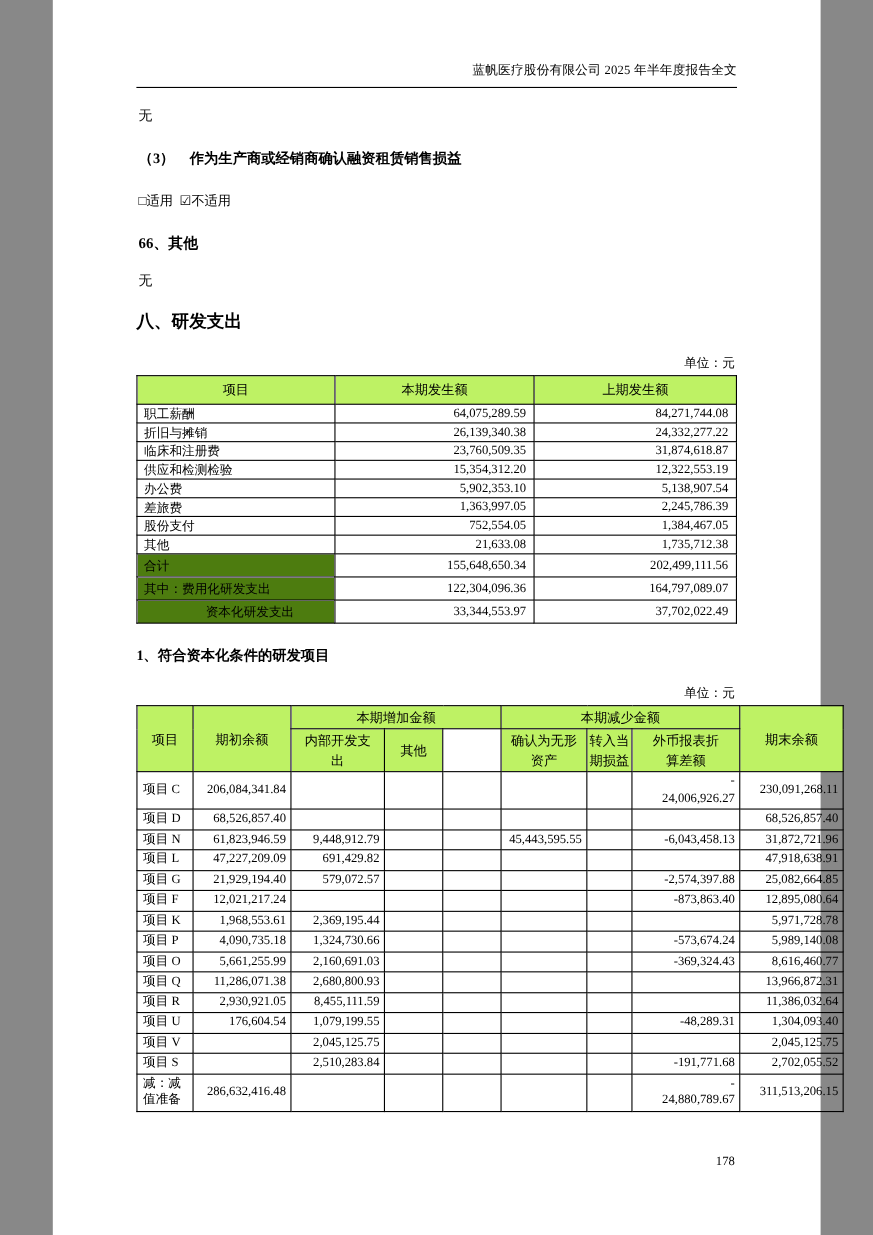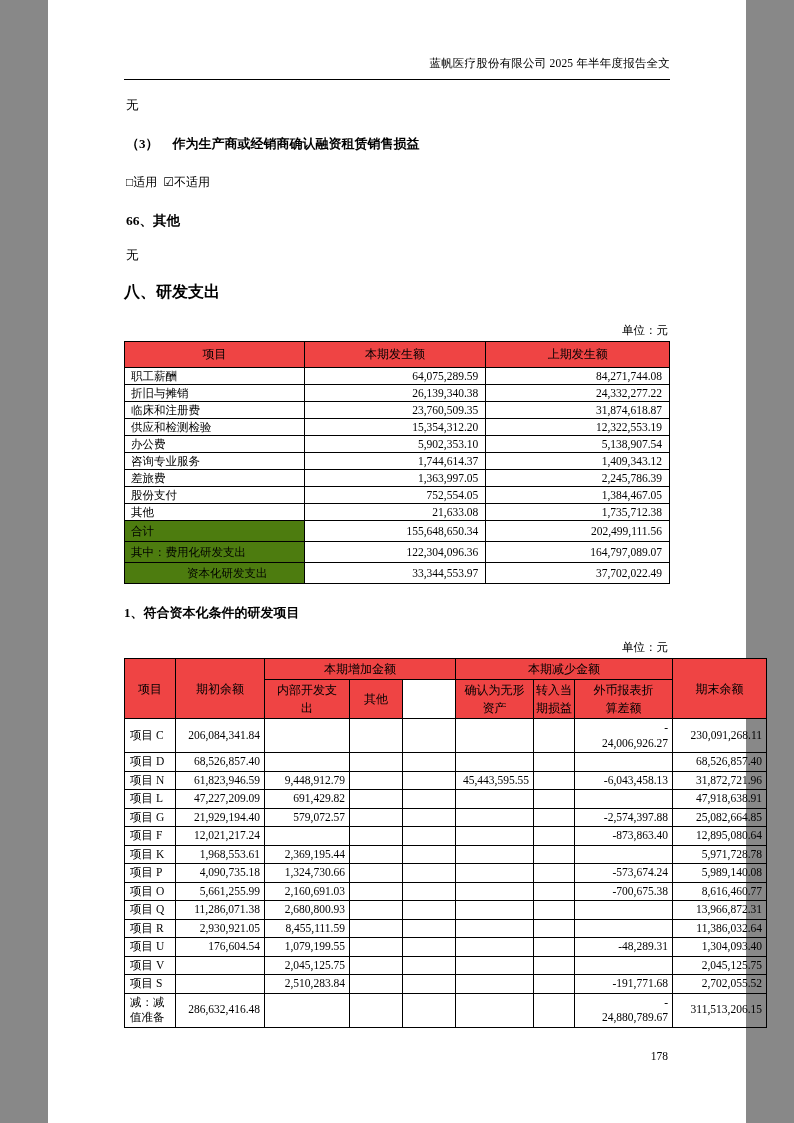--- a/index.html
+++ b/index.html
@@ -17,21 +17,21 @@
   .applicability { font-size:12px; margin:21px 0 0 2px; }
   .applicability span { margin-right:6px; }
   .h-66 { font-size:13.5px; font-weight:bold; margin:21px 0 0 2px; }
   .h-main { font-size:16px; font-weight:bold; margin:18px 0 0 0; }
   .unit-line { text-align:right; font-size:11.5px; margin:20px 2px 3px 0; }
   .unit-line.second { margin-top:18px; }
   .h-cap { font-size:13px; font-weight:bold; margin:20px 0 0 0; }
 
   table { border-collapse:collapse; width:100%; table-layout:fixed; }
   th, td { border:1px solid #000; vertical-align:middle; overflow:hidden; }
-  th { background:#ef4444; font-weight:normal; text-align:center; font-size:12px; }
+  th { background:#bef264; font-weight:normal; text-align:center; font-size:12px; }
 
   .t1 th { height:26px; }
   .t1 td { height:17px; font-size:11.5px;margin-left:12px; }
   .t1 td.lbl { text-align:left; padding-left:6px; }
   .t1 td.num { text-align:right; padding-right:7px; }
   .t1 tr.summary td { height:21px; }
   .t1 tr.summary td.lbl { background:#4d7c0f; }
   .t1 tr.indent td.lbl { padding-left:62px; }
 
   .t2 { margin-bottom:0; }
@@ -101,25 +101,20 @@
         </tr>
         <tr>
           <td class="lbl">供应和检测检验</td>
           <td class="num">15,354,312.20</td>
           <td class="num">12,322,553.19</td>
         </tr>
         <tr>
           <td class="lbl">办公费</td>
           <td class="num">5,902,353.10</td>
           <td class="num">5,138,907.54</td>
-        </tr>
-        <tr>
-          <td class="lbl">咨询专业服务</td>
-          <td class="num">1,744,614.37</td>
-          <td class="num">1,409,343.12</td>
         </tr>
         <tr>
           <td class="lbl">差旅费</td>
           <td class="num">1,363,997.05</td>
           <td class="num">2,245,786.39</td>
         </tr>
         <tr>
           <td class="lbl">股份支付</td>
           <td class="num">752,554.05</td>
           <td class="num">1,384,467.05</td>
@@ -271,21 +266,21 @@
           <td class="num">5,989,140.08</td>
         </tr>
         <tr>
           <td class="lbl">项目 O</td>
           <td class="num">5,661,255.99</td>
           <td class="num">2,160,691.03</td>
           <td class="num"></td>
           <td class="num"></td>
           <td class="num"></td>
           <td class="num"></td>
-          <td class="num">-700,675.38</td>
+          <td class="num">-369,324.43</td>
           <td class="num">8,616,460.77</td>
         </tr>
         <tr>
           <td class="lbl">项目 Q</td>
           <td class="num">11,286,071.38</td>
           <td class="num">2,680,800.93</td>
           <td class="num"></td>
           <td class="num"></td>
           <td class="num"></td>
           <td class="num"></td>

